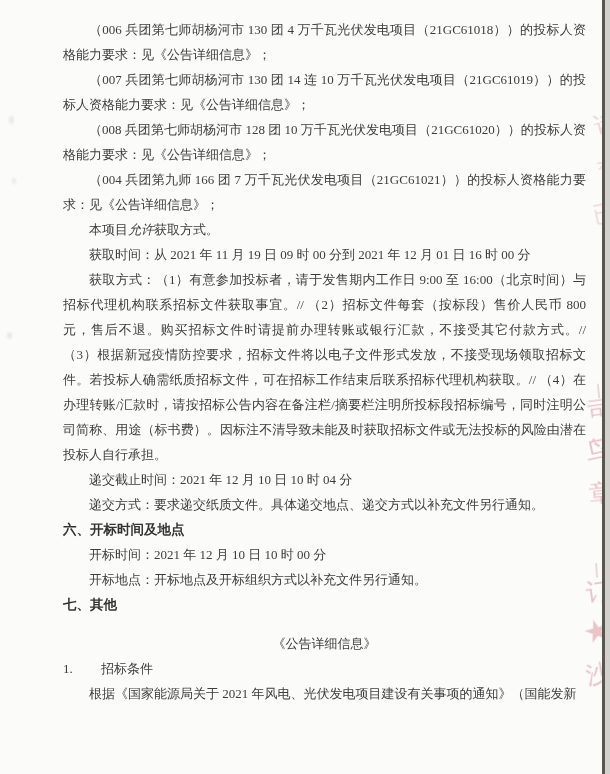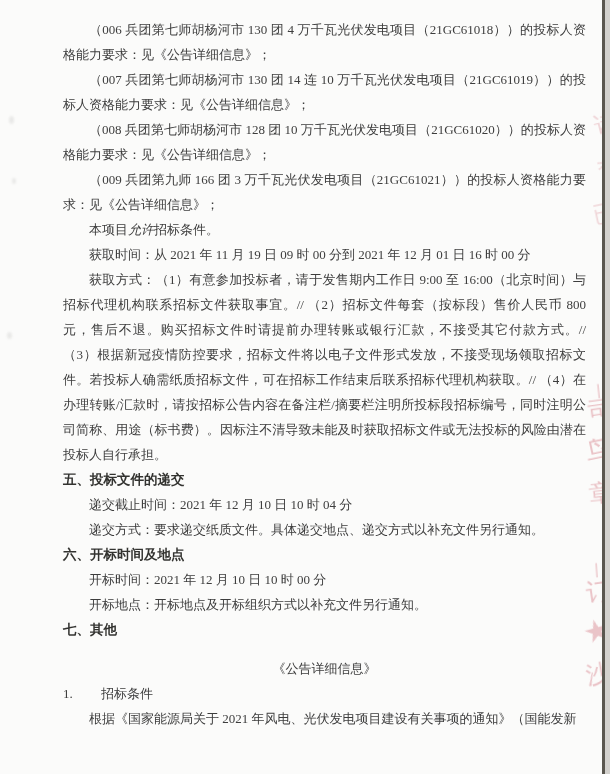--- a/index.html
+++ b/index.html
@@ -88,28 +88,27 @@
 </head>
 <body>
 
 <div class="page">
 
   <div class="content">
 
     <p class="body">（006 兵团第七师胡杨河市 130 团 4 万千瓦光伏发电项目（21GC61018））的投标人资格能力要求：见《公告详细信息》；</p>
     <p class="body">（007 兵团第七师胡杨河市 130 团 14 连 10 万千瓦光伏发电项目（21GC61019））的投标人资格能力要求：见《公告详细信息》；</p>
     <p class="body">（008 兵团第七师胡杨河市 128 团 10 万千瓦光伏发电项目（21GC61020））的投标人资格能力要求：见《公告详细信息》；</p>
-    <p class="body">（009 兵团第九师 166 团 3 万千瓦光伏发电项目（21GC61021））的投标人资格能力要求：见《公告详细信息》；</p>
+    <p class="body">（004 兵团第九师 166 团 7 万千瓦光伏发电项目（21GC61021））的投标人资格能力要求：见《公告详细信息》；</p>
 
-    <p class="body"><span>本项目</span><span class="em-italic">允许</span><span>招标条件。</span></p>
+    <p class="body"><span>本项目</span><span class="em-italic">允许</span><span>获取方式。</span></p>
 
     <p class="body">获取时间：从 2021 年 11 月 19 日  09 时 00 分到 2021 年 12 月 01 日  16 时 00 分</p>
     <p class="body">获取方式：（1）有意参加投标者，请于发售期内工作日 9:00 至 16:00（北京时间）与招标代理机构联系招标文件获取事宜。//  （2）招标文件每套（按标段）售价人民币 800 元，售后不退。购买招标文件时请提前办理转账或银行汇款，不接受其它付款方式。//  （3）根据新冠疫情防控要求，招标文件将以电子文件形式发放，不接受现场领取招标文件。若投标人确需纸质招标文件，可在招标工作结束后联系招标代理机构获取。//  （4）在办理转账/汇款时，请按招标公告内容在备注栏/摘要栏注明所投标段招标编号，同时注明公司简称、用途（标书费）。因标注不清导致未能及时获取招标文件或无法投标的风险由潜在投标人自行承担。</p>
 
-    <h3 class="sec">五、投标文件的递交</h3>
     <p class="body">递交截止时间：2021 年 12 月 10 日  10 时 04 分</p>
     <p class="body">递交方式：要求递交纸质文件。具体递交地点、递交方式以补充文件另行通知。</p>
 
     <h3 class="sec">六、开标时间及地点</h3>
     <p class="body">开标时间：2021 年 12 月 10 日  10 时 00 分</p>
     <p class="body">开标地点：开标地点及开标组织方式以补充文件另行通知。</p>
 
     <h3 class="sec">七、其他</h3>
 
     <div class="detail-title">《公告详细信息》</div>

